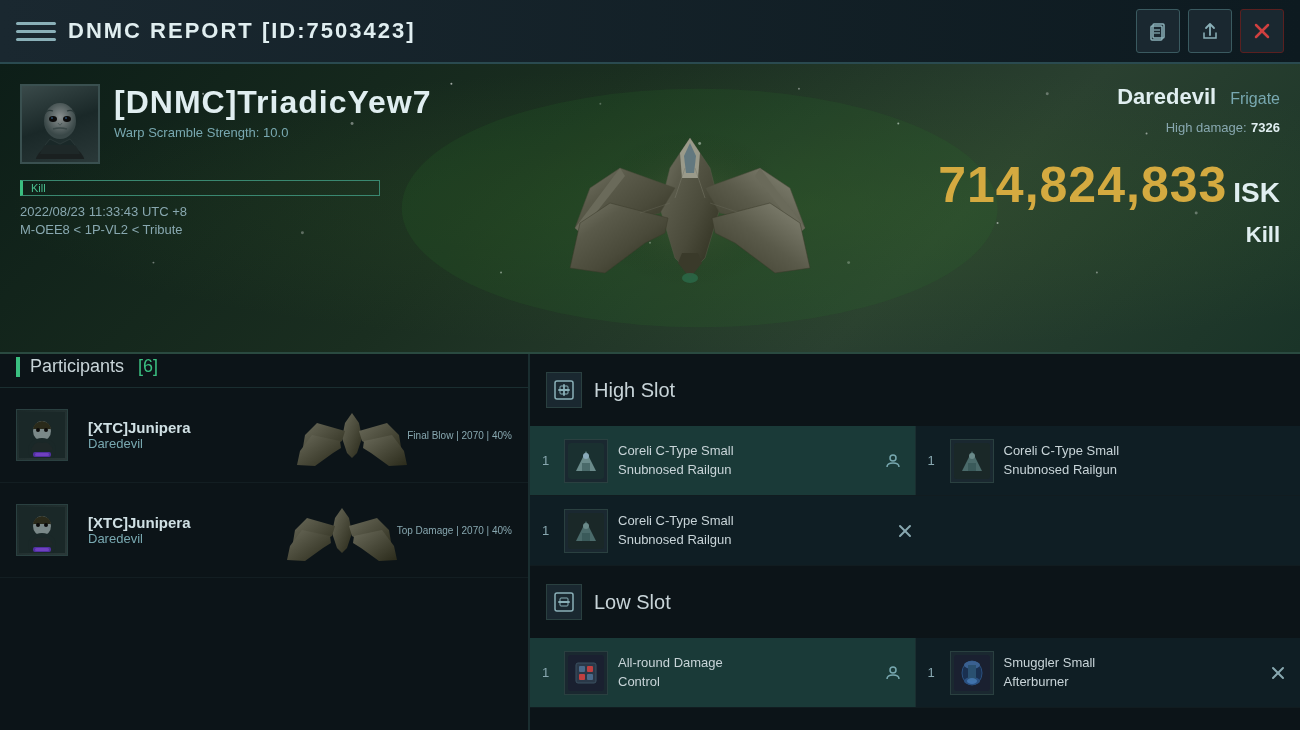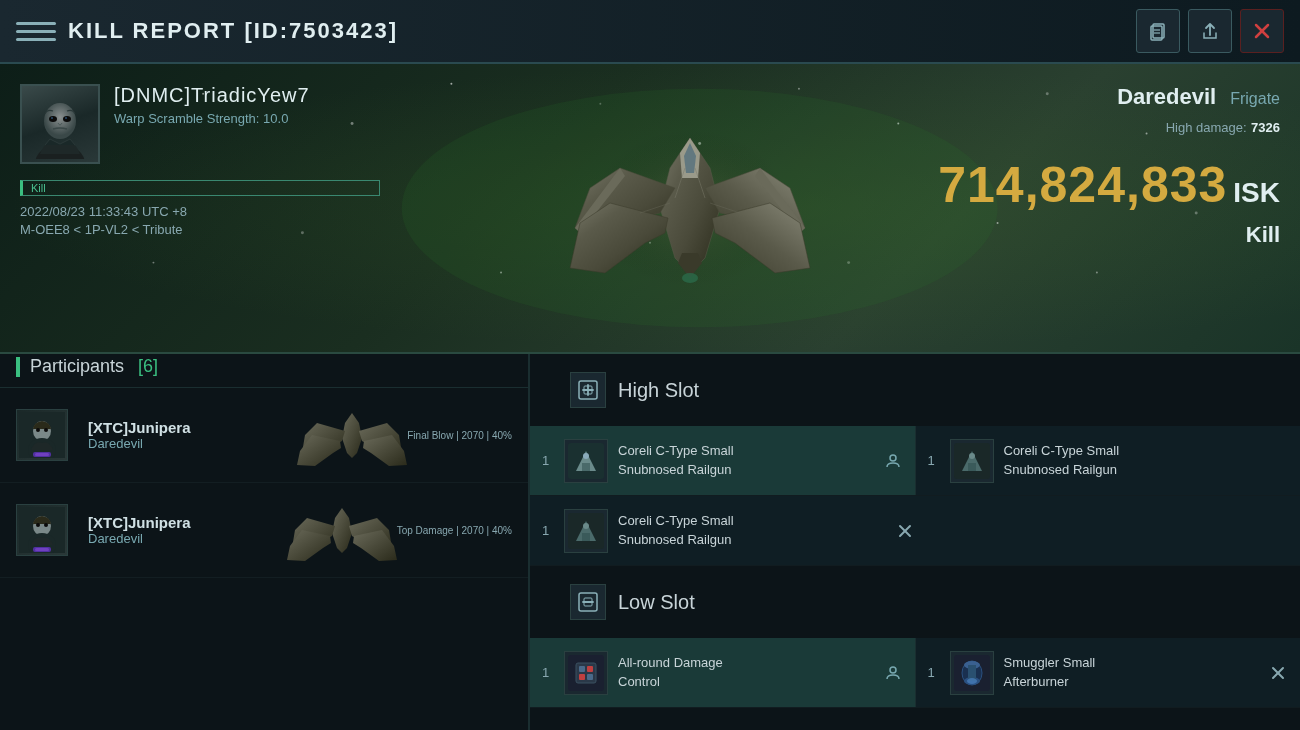--- a/index.html
+++ b/index.html
@@ -117,22 +117,22 @@
       background: linear-gradient(160deg, #3a4a4a 0%, #1a2828 50%, #2a3838 100%);
       display: flex;
       align-items: center;
       justify-content: center;
     }
     
     .pilot-info {
       flex: 1;
     }
     .pilot-name {
-      font-size: 20px;
-      font-weight: normal;
+      font-size: 32px;
+      font-weight: bold;
       color: #e0eef0;
       letter-spacing: 1px;
     }
     .pilot-warp {
       font-size: 13px;
       color: #78a8b0;
       margin-top: 4px;
     }
     .kill-badge {
       display: inline-block;
@@ -315,21 +315,20 @@
       flex: 1;
       overflow-y: auto;
     }
 
     .slot-section-header {
       display: flex;
       align-items: center;
       padding: 18px 16px;
       gap: 12px;
       background: #0c1418;
-      margin-left: 24px;
     }
     .slot-icon {
       width: 36px;
       height: 36px;
       background: #1a2830;
       border: 1px solid #2a4040;
       display: flex;
       align-items: center;
       justify-content: center;
       font-size: 18px;
@@ -406,21 +405,21 @@
   </style>
 </head>
 <body>
 
 <div class="header">
   <div class="menu-icon">
     <span></span>
     <span></span>
     <span></span>
   </div>
-  <span class="header-title">KILL REPORT [ID:7503423]</span>
+  <span class="header-title">DNMC REPORT [ID:7503423]</span>
   <div class="header-actions">
     <div class="header-btn">
       <svg width="20" height="20" viewBox="0 0 20 20" fill="#8ab0b8">
         <rect x="5" y="3" width="11" height="14" rx="1" fill="none" stroke="#8ab0b8" stroke-width="1.5"></rect>
         <rect x="3" y="5" width="11" height="14" rx="1" fill="none" stroke="#8ab0b8" stroke-width="1.5"></rect>
         <line x1="6" y1="9" x2="12" y2="9" stroke="#8ab0b8" stroke-width="1.2"></line>
         <line x1="6" y1="12" x2="12" y2="12" stroke="#8ab0b8" stroke-width="1.2"></line>
       </svg>
     </div>
     <div class="header-btn">

